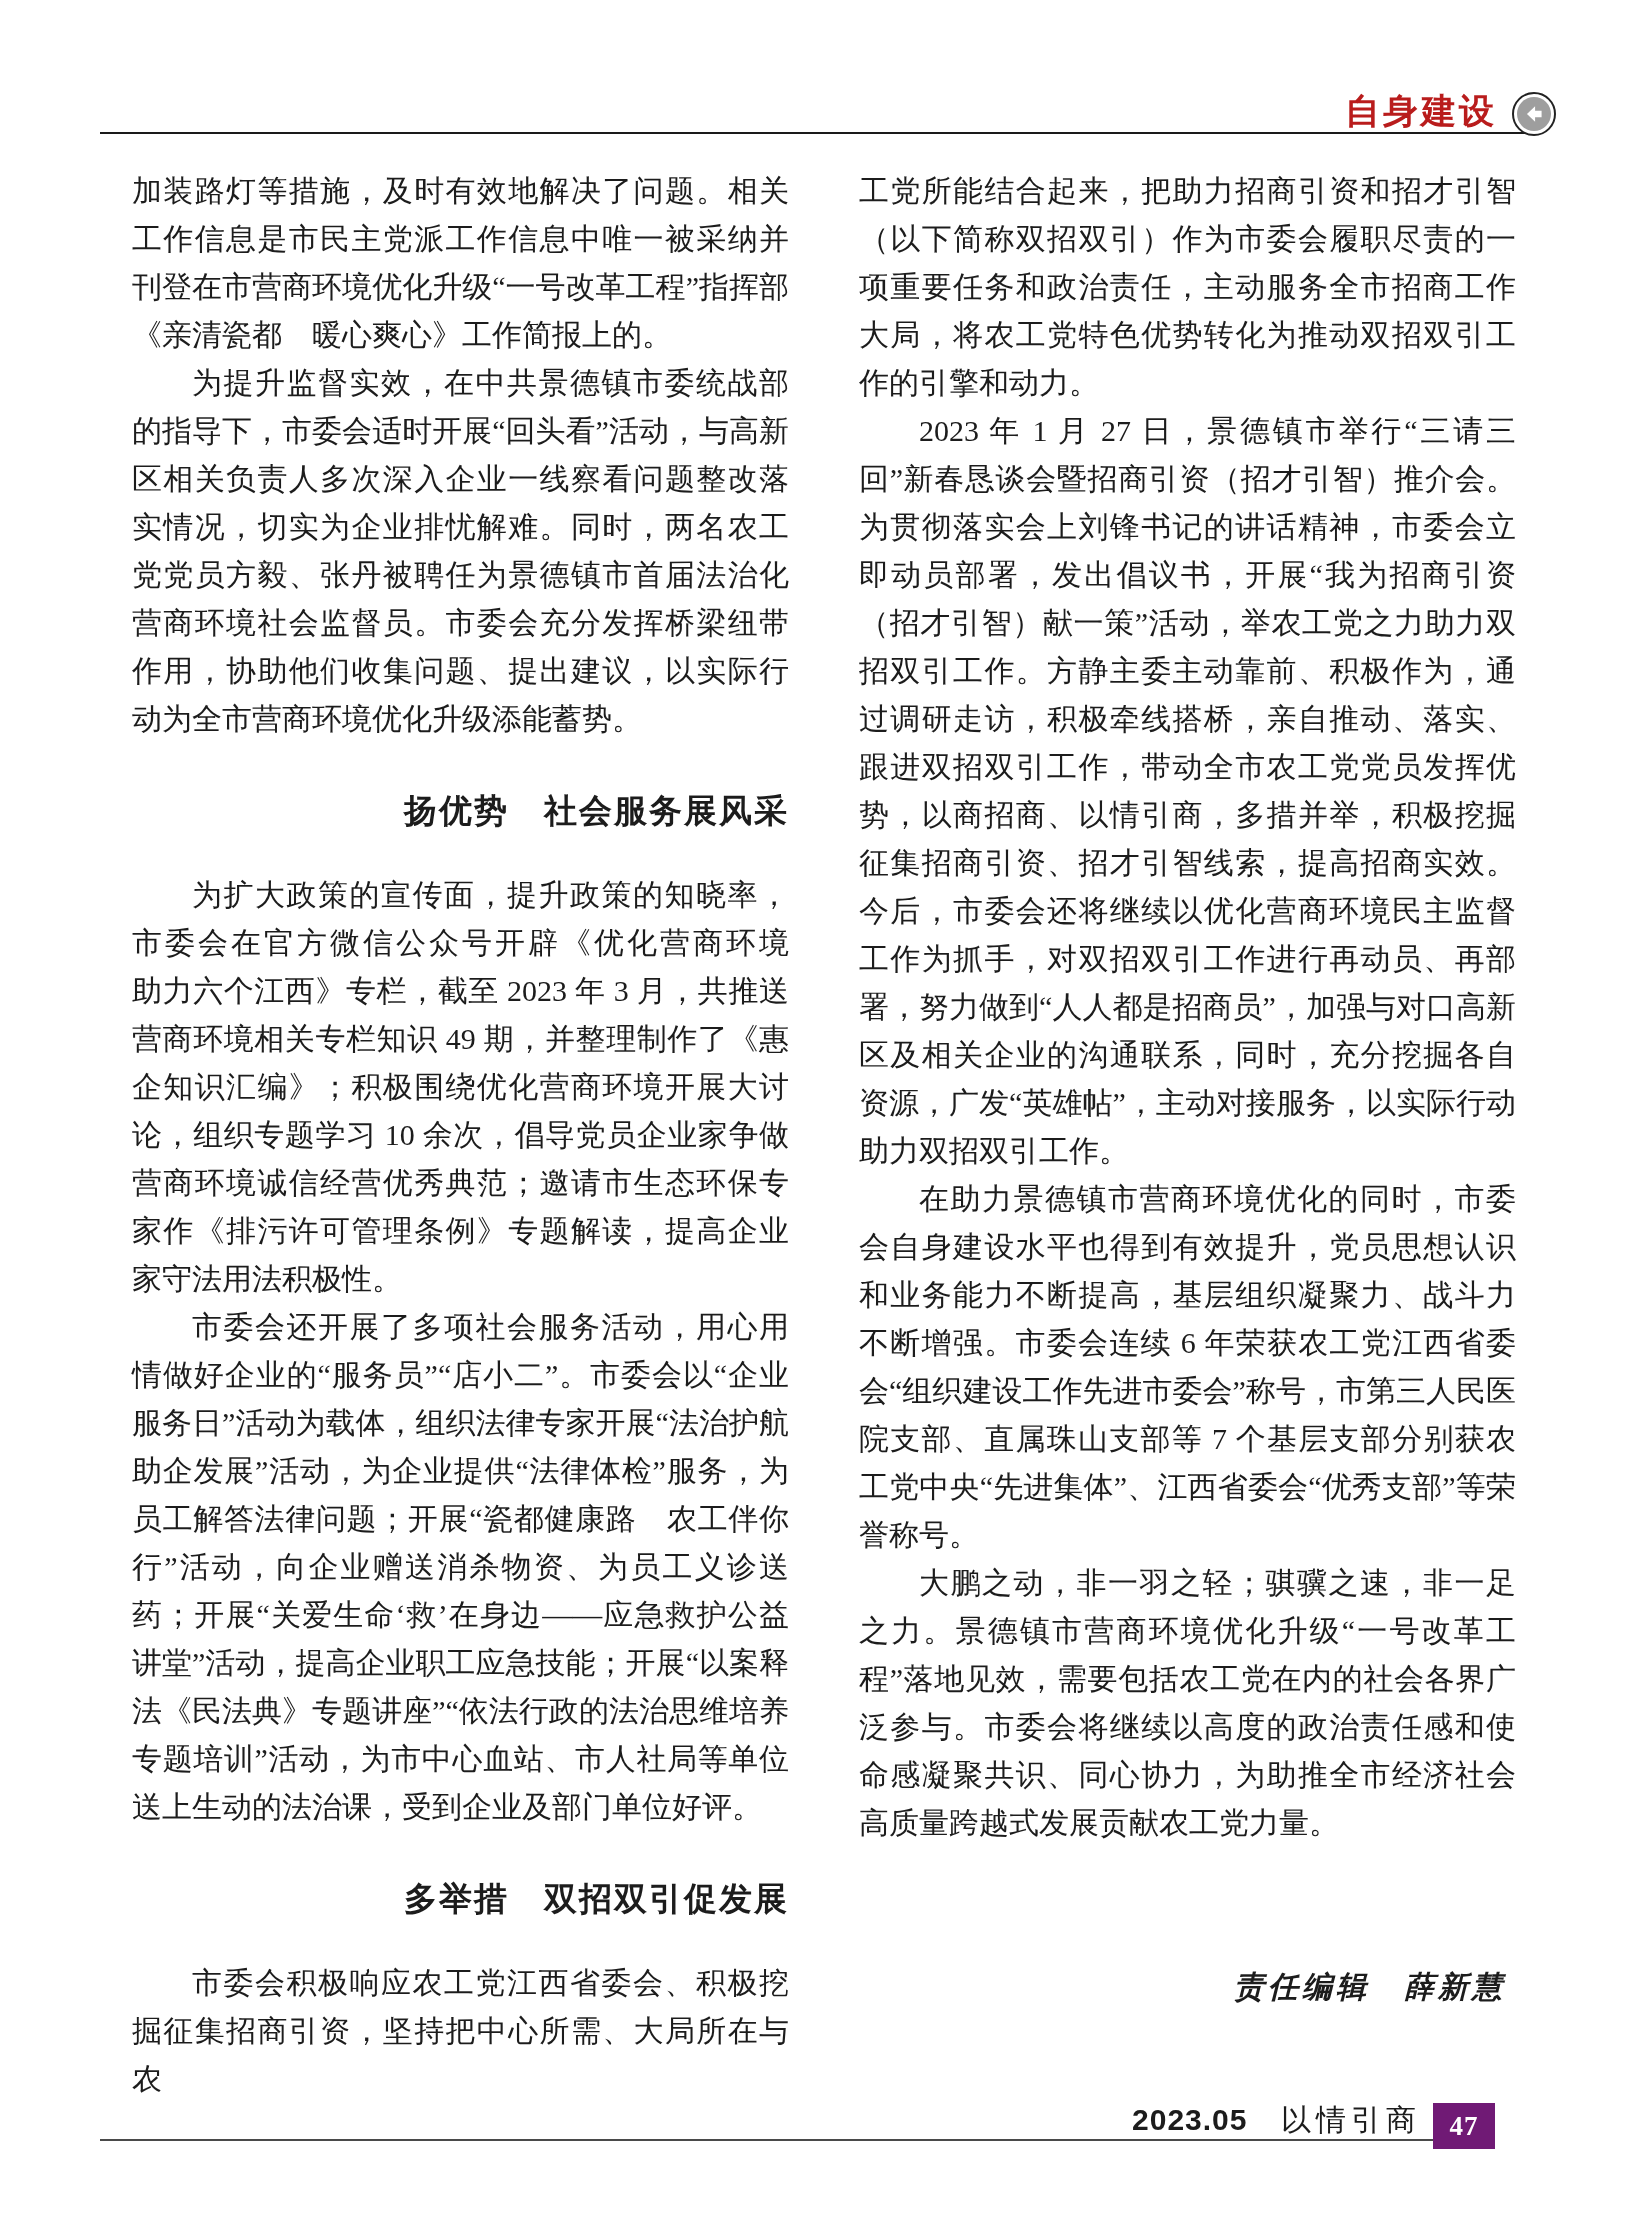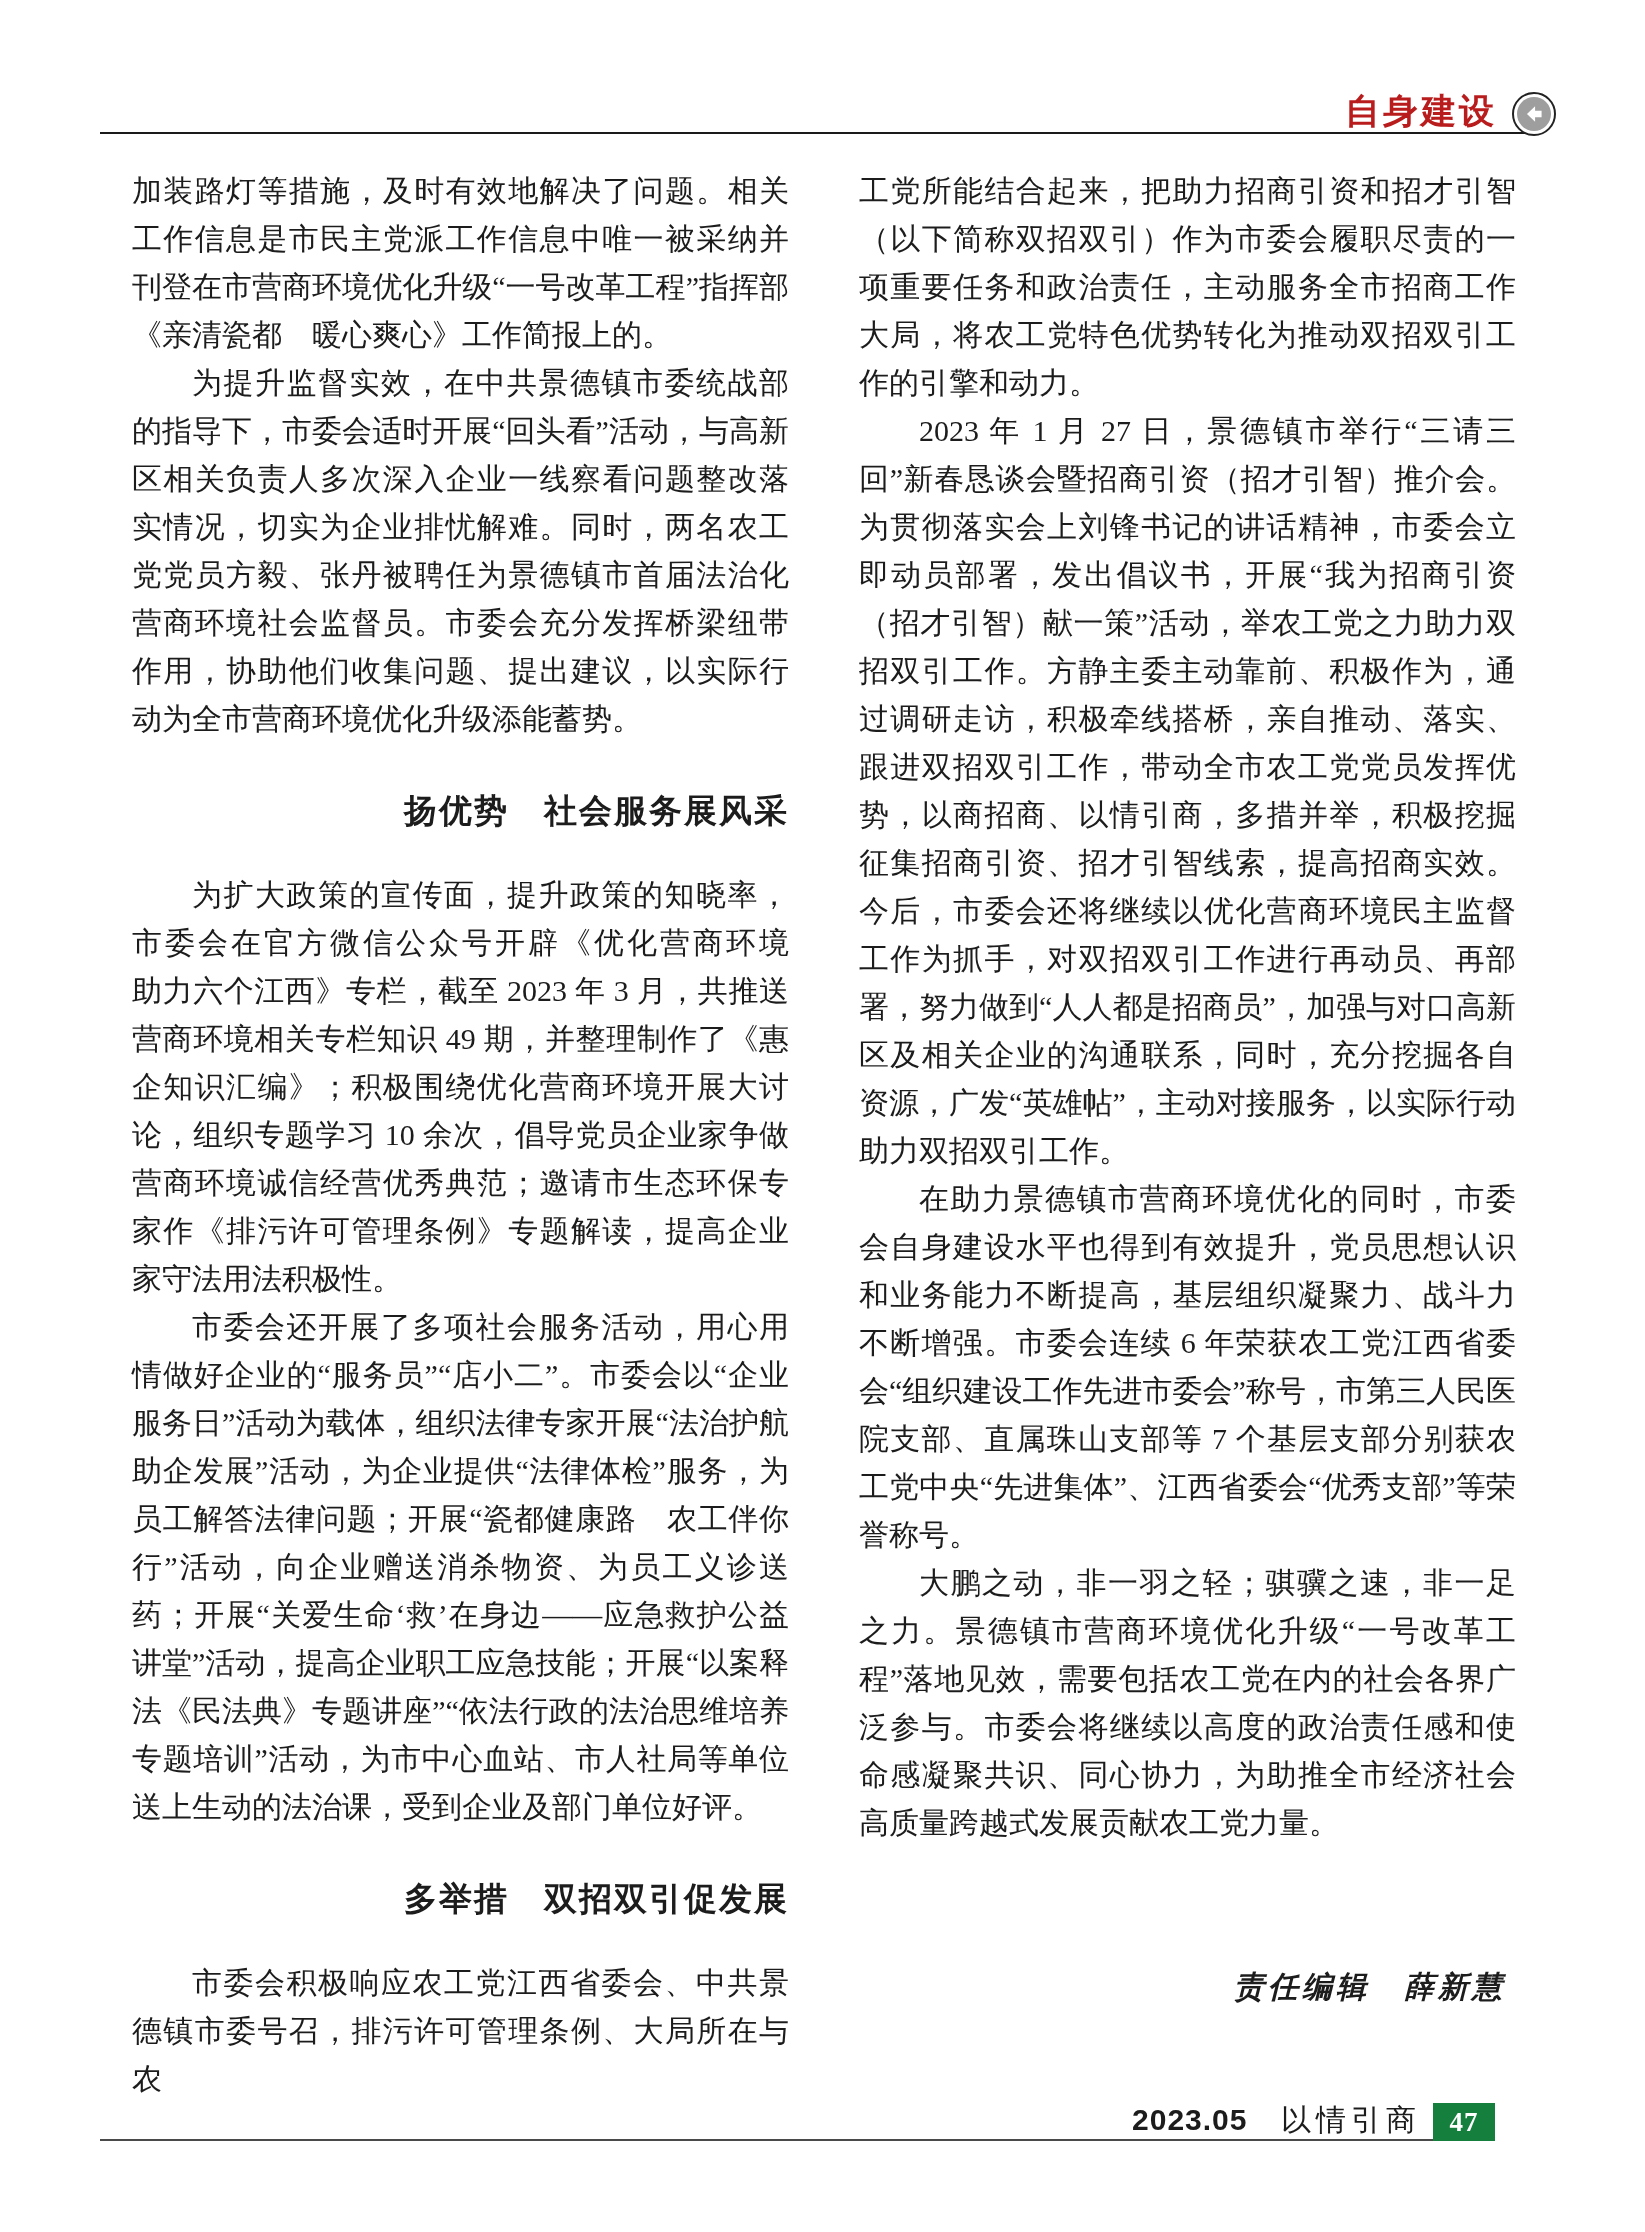--- a/index.html
+++ b/index.html
@@ -133,22 +133,22 @@
   .footer-journal {
     font-family: "Liberation Serif", "DejaVu Serif", serif;
     letter-spacing: 5px;
     margin-left: 26px;
   }
   .page-badge {
     position: absolute;
     top: 2103px;
     left: 1433px;
     width: 62px;
-    height: 38px;
-    background: #15803d;
+    height: 46px;
+    background: #701a75;
     color: #ffffff;
     font-weight: bold;
     font-size: 27px;
     display: flex;
     align-items: center;
     justify-content: center;
     letter-spacing: 1px;
   }
 </style>
 </head>
@@ -166,21 +166,21 @@
   </span>
 </div>
 
 <div class="column column-left">
   <p class="para no-indent">加装路灯等措施，及时有效地解决了问题。相关工作信息是市民主党派工作信息中唯一被采纳并刊登在市营商环境优化升级“一号改革工程”指挥部《亲清瓷都　暖心爽心》工作简报上的。</p>
   <p class="para">为提升监督实效，在中共景德镇市委统战部的指导下，市委会适时开展“回头看”活动，与高新区相关负责人多次深入企业一线察看问题整改落实情况，切实为企业排忧解难。同时，两名农工党党员方毅、张丹被聘任为景德镇市首届法治化营商环境社会监督员。市委会充分发挥桥梁纽带作用，协助他们收集问题、提出建议，以实际行动为全市营商环境优化升级添能蓄势。</p>
   <h2 class="section-heading">扬优势　社会服务展风采</h2>
   <p class="para">为扩大政策的宣传面，提升政策的知晓率，市委会在官方微信公众号开辟《优化营商环境　助力六个江西》专栏，截至 2023 年 3 月，共推送营商环境相关专栏知识 49 期，并整理制作了《惠企知识汇编》；积极围绕优化营商环境开展大讨论，组织专题学习 10 余次，倡导党员企业家争做营商环境诚信经营优秀典范；邀请市生态环保专家作《排污许可管理条例》专题解读，提高企业家守法用法积极性。</p>
   <p class="para">市委会还开展了多项社会服务活动，用心用情做好企业的“服务员”“店小二”。市委会以“企业服务日”活动为载体，组织法律专家开展“法治护航　助企发展”活动，为企业提供“法律体检”服务，为员工解答法律问题；开展“瓷都健康路　农工伴你行”活动，向企业赠送消杀物资、为员工义诊送药；开展“关爱生命‘救’在身边——应急救护公益讲堂”活动，提高企业职工应急技能；开展“以案释法《民法典》专题讲座”“依法行政的法治思维培养专题培训”活动，为市中心血站、市人社局等单位送上生动的法治课，受到企业及部门单位好评。</p>
   <h2 class="section-heading">多举措　双招双引促发展</h2>
-  <p class="para">市委会积极响应农工党江西省委会、中共景德镇市委号召，排污许可管理条例、大局所在与农</p>
+  <p class="para">市委会积极响应农工党江西省委会、积极挖掘征集招商引资，坚持把中心所需、大局所在与农</p>
 </div>
 
 <div class="column column-right">
   <p class="para no-indent">工党所能结合起来，把助力招商引资和招才引智（以下简称双招双引）作为市委会履职尽责的一项重要任务和政治责任，主动服务全市招商工作大局，将农工党特色优势转化为推动双招双引工作的引擎和动力。</p>
   <p class="para">2023 年 1 月 27 日，景德镇市举行“三请三回”新春恳谈会暨招商引资（招才引智）推介会。为贯彻落实会上刘锋书记的讲话精神，市委会立即动员部署，发出倡议书，开展“我为招商引资（招才引智）献一策”活动，举农工党之力助力双招双引工作。方静主委主动靠前、积极作为，通过调研走访，积极牵线搭桥，亲自推动、落实、跟进双招双引工作，带动全市农工党党员发挥优势，以商招商、以情引商，多措并举，积极挖掘征集招商引资、招才引智线索，提高招商实效。今后，市委会还将继续以优化营商环境民主监督工作为抓手，对双招双引工作进行再动员、再部署，努力做到“人人都是招商员”，加强与对口高新区及相关企业的沟通联系，同时，充分挖掘各自资源，广发“英雄帖”，主动对接服务，以实际行动助力双招双引工作。</p>
   <p class="para">在助力景德镇市营商环境优化的同时，市委会自身建设水平也得到有效提升，党员思想认识和业务能力不断提高，基层组织凝聚力、战斗力不断增强。市委会连续 6 年荣获农工党江西省委会“组织建设工作先进市委会”称号，市第三人民医院支部、直属珠山支部等 7 个基层支部分别获农工党中央“先进集体”、江西省委会“优秀支部”等荣誉称号。</p>
   <p class="para">大鹏之动，非一羽之轻；骐骥之速，非一足之力。景德镇市营商环境优化升级“一号改革工程”落地见效，需要包括农工党在内的社会各界广泛参与。市委会将继续以高度的政治责任感和使命感凝聚共识、同心协力，为助推全市经济社会高质量跨越式发展贡献农工党力量。</p>
   <p class="editor-credit">责任编辑　薛新慧</p>
 </div>
 

